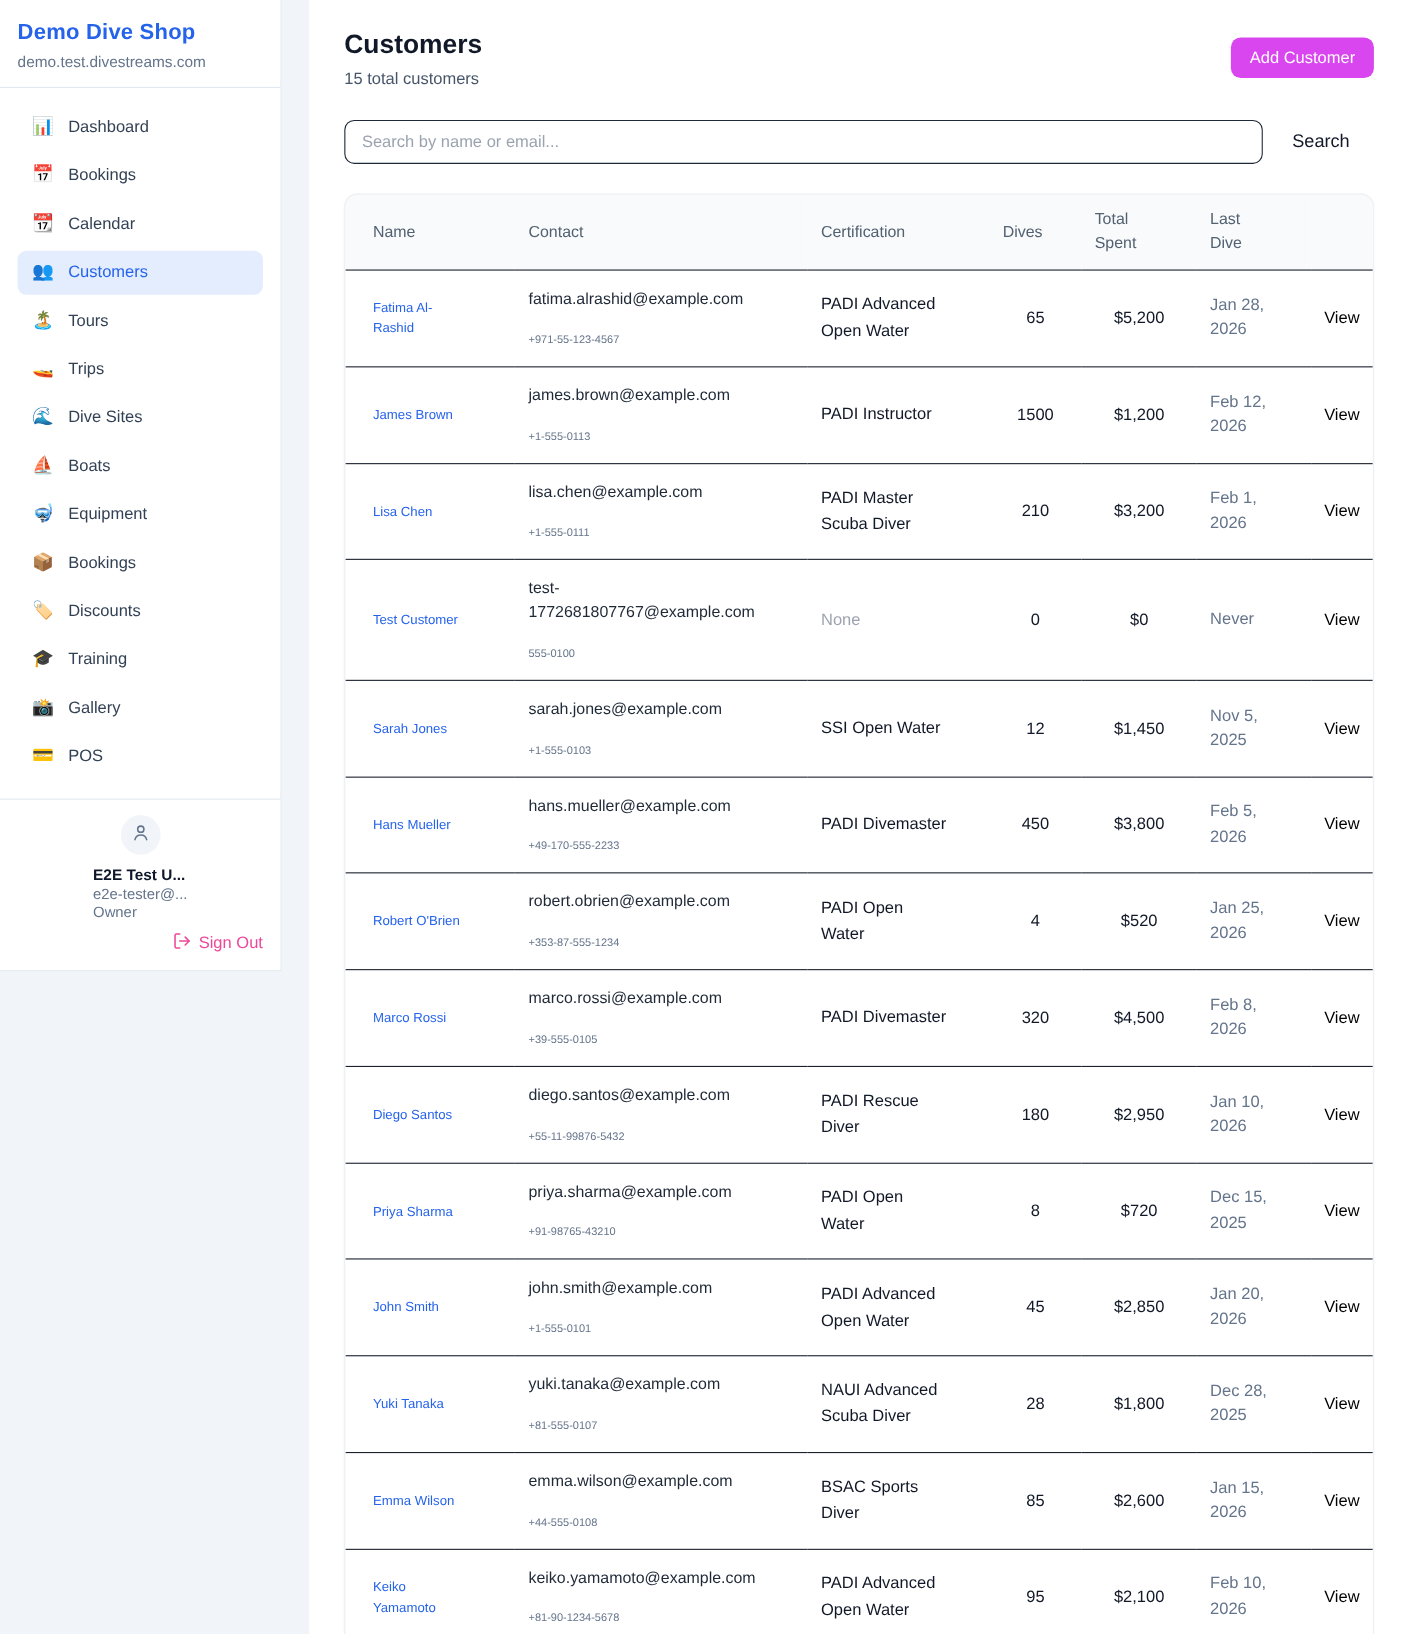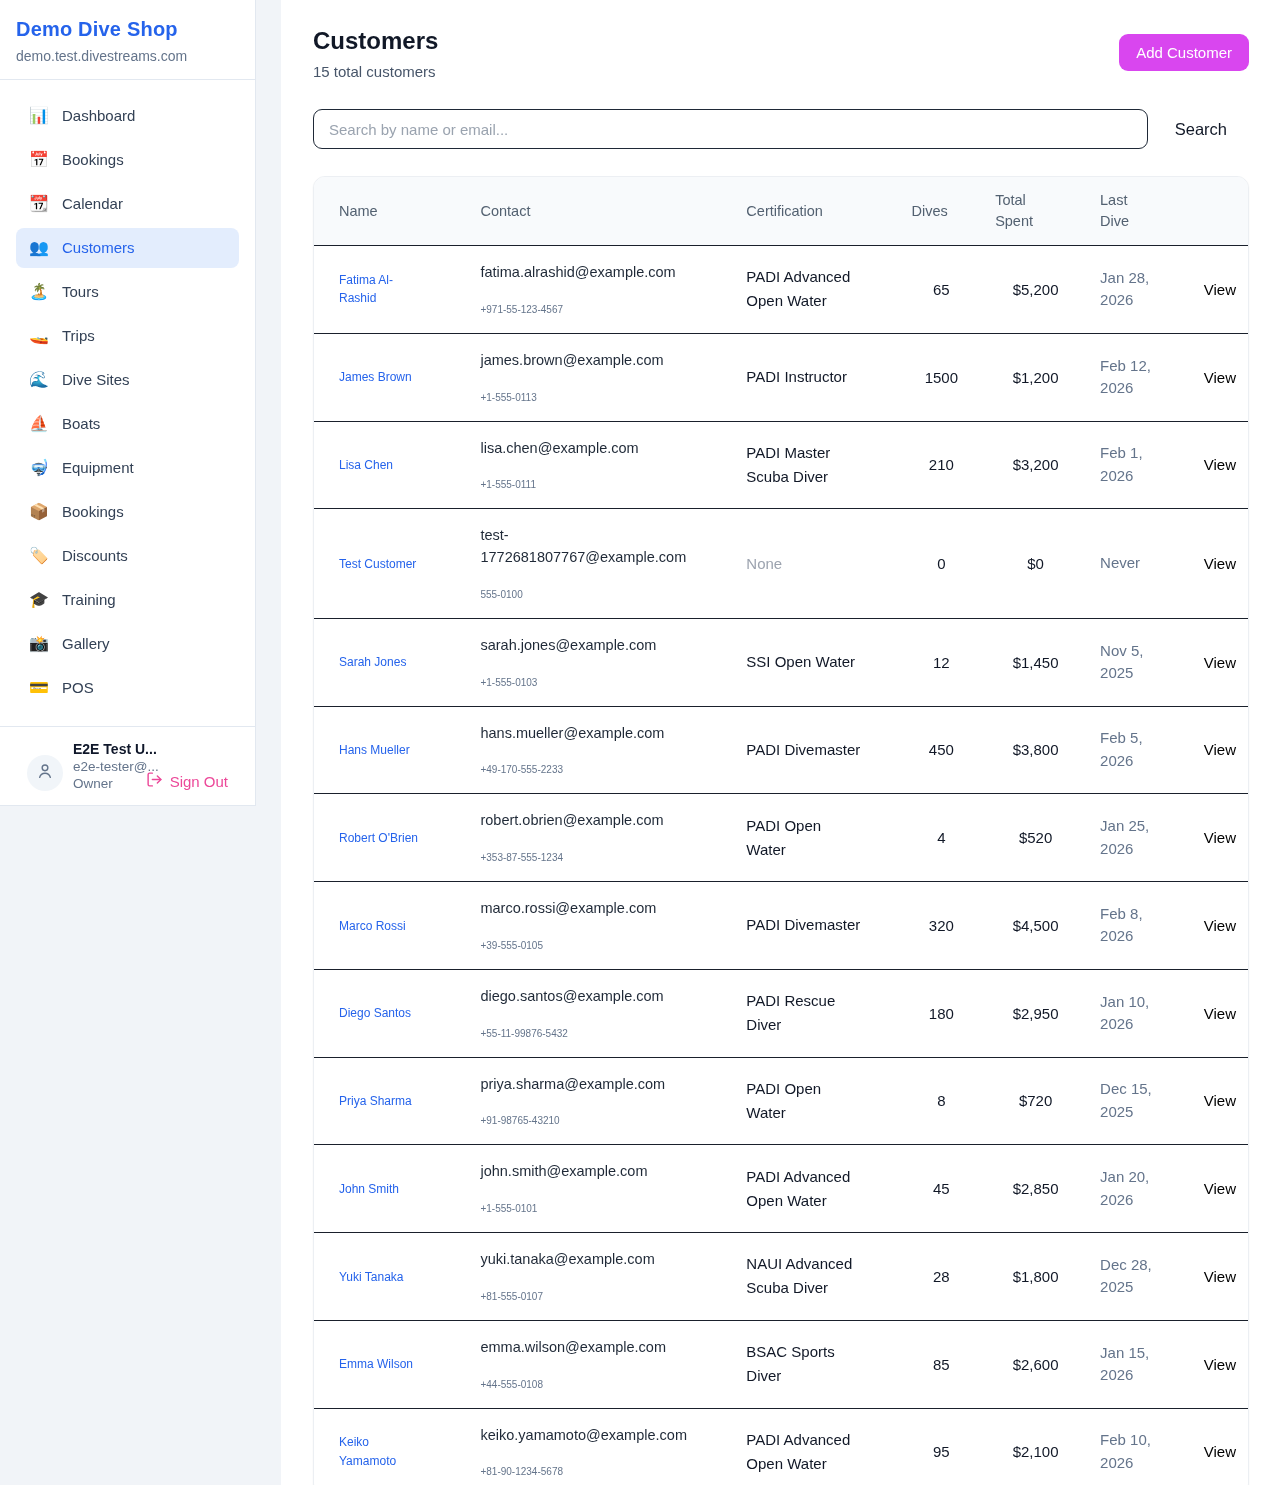--- a/index.html
+++ b/index.html
@@ -22,22 +22,22 @@
   .s-sub { color: #64748b; font-size: 14px; margin-top: 7px; }
   .nav { padding: 16px 16px 18px; display: flex; flex-direction: column; gap: 4px; }
   .nav-item {
     display: flex; align-items: center; gap: 13px;
     padding: 9px 13px; border-radius: 8px;
     font-size: 15px; color: #334155; cursor: pointer; line-height: 22px;
   }
   .nav-item .ico { width: 20px; font-size: 16px; text-align: center; line-height: 22px; }
   .nav-item.active { background: #e3edfd; color: #2563eb; }
   .s-user {
-    border-top: 1px solid #e2e8f0; padding: 14px 27px;
-    display: flex; align-items: flex-end; gap: 10px;
+    border-top: 1px solid #e2e8f0; padding: 14px 16px;
+    display: flex; align-items: center; gap: 10px; flex-direction: column;
   }
   .avatar {
     width: 36px; height: 36px; border-radius: 50%; background: #f1f5f9;
     color: #64748b; display: flex; align-items: center; justify-content: center; flex-shrink: 0;
   }
   .u-info { min-width: 0; }
   .u-name { font-size: 14px; font-weight: bold; color: #0f172a; white-space: nowrap; }
   .u-mail, .u-role { font-size: 13.5px; color: #64748b; margin-top: 2px; white-space: nowrap; }
   .signout {
     margin-left: auto; display: flex; align-items: center; gap: 7px;

